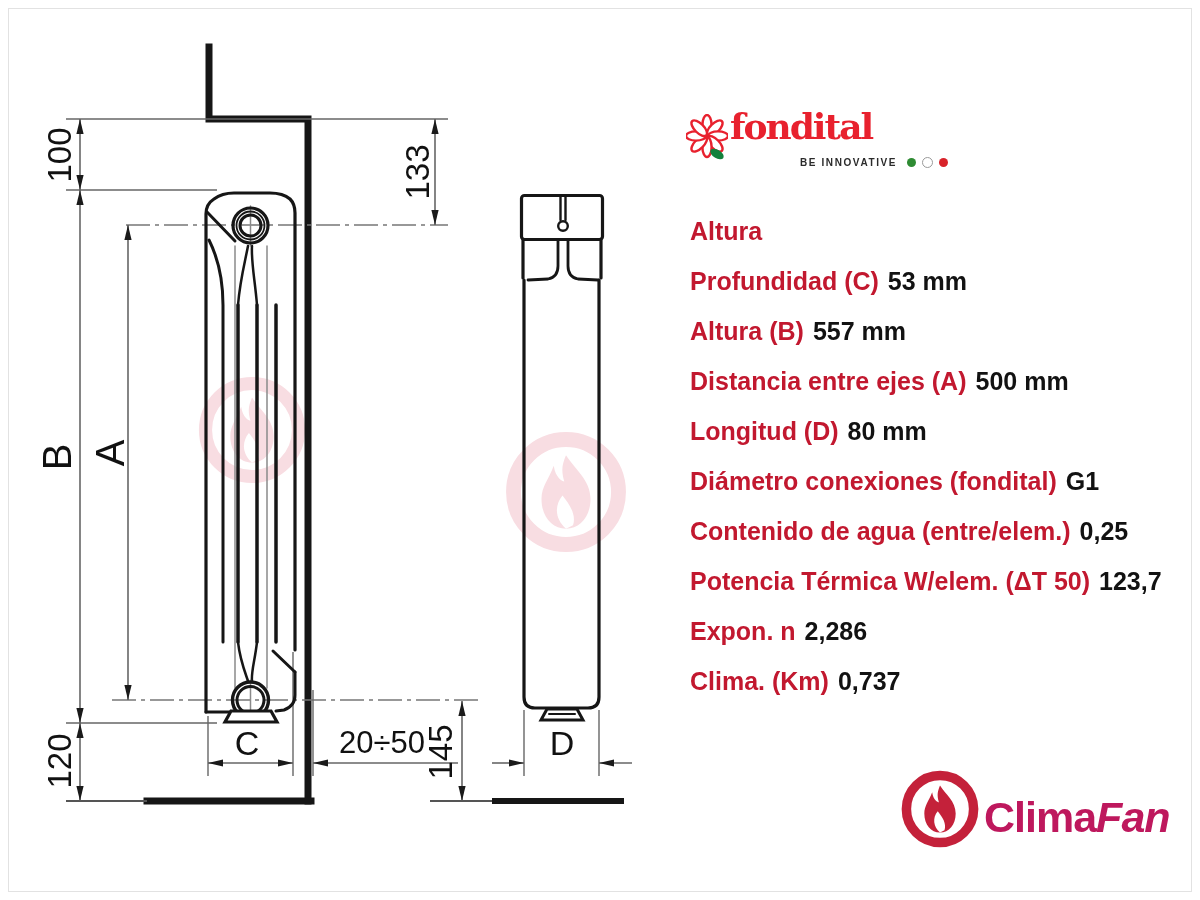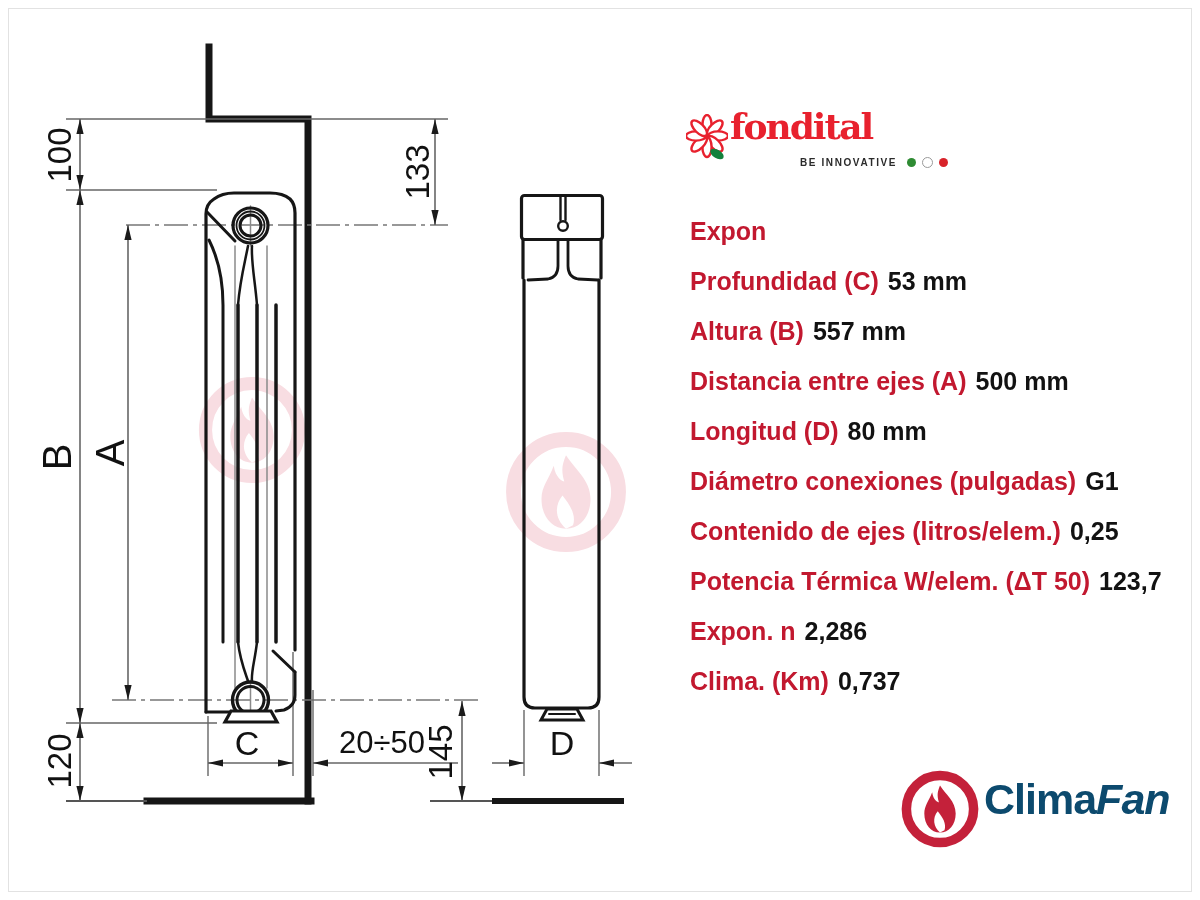--- a/index.html
+++ b/index.html
@@ -34,22 +34,22 @@
   
   .specs{position:absolute;left:690px;top:206px;width:500px;}
   .spec-row{height:50px;display:flex;align-items:center;gap:9px;
     font-size:25px;font-weight:bold;white-space:nowrap;}
   .spec-label{color:#c2182f;}
   .spec-value{color:#121212;}
 
   
   .climafan{position:absolute;left:900px;top:770px;width:290px;height:80px;}
   .climafan .cf-text{
-    position:absolute;left:84px;top:8px;font-size:43px;line-height:1;
-    letter-spacing:-1px;color:#0c4a6e;white-space:nowrap;
+    position:absolute;left:84px;top:26px;font-size:43px;line-height:1;
+    letter-spacing:-1px;color:#be185d;white-space:nowrap;
   }
   .cf-bold{font-weight:bold;}
   .cf-italic{font-weight:bold;font-style:italic;}
 </style>
 </head>
 <body>
 
 <div class="canvas">
   <div class="frame"></div>
 
@@ -227,44 +227,44 @@
       <span class="dots">
         <span class="dot green"></span>
         <span class="dot white"></span>
         <span class="dot red"></span>
       </span>
     </div>
   </div>
 
   <div class="specs">
     <div class="spec-row">
-      <span class="spec-label">Expon</span>
+      <span class="spec-label">Altura</span>
     </div>
     <div class="spec-row">
       <span class="spec-label">Profundidad (C)</span>
       <span class="spec-value">53 mm</span>
     </div>
     <div class="spec-row">
       <span class="spec-label">Altura (B)</span>
       <span class="spec-value">557 mm</span>
     </div>
     <div class="spec-row">
       <span class="spec-label">Distancia entre ejes (A)</span>
       <span class="spec-value">500 mm</span>
     </div>
     <div class="spec-row">
       <span class="spec-label">Longitud (D)</span>
       <span class="spec-value">80 mm</span>
     </div>
     <div class="spec-row">
-      <span class="spec-label">Diámetro conexiones (pulgadas)</span>
+      <span class="spec-label">Diámetro conexiones (fondital)</span>
       <span class="spec-value">G1</span>
     </div>
     <div class="spec-row">
-      <span class="spec-label">Contenido de ejes (litros/elem.)</span>
+      <span class="spec-label">Contenido de agua (entre/elem.)</span>
       <span class="spec-value">0,25</span>
     </div>
     <div class="spec-row">
       <span class="spec-label">Potencia Térmica W/elem. (ΔT 50)</span>
       <span class="spec-value">123,7</span>
     </div>
     <div class="spec-row">
       <span class="spec-label">Expon. n</span>
       <span class="spec-value">2,286</span>
     </div>

